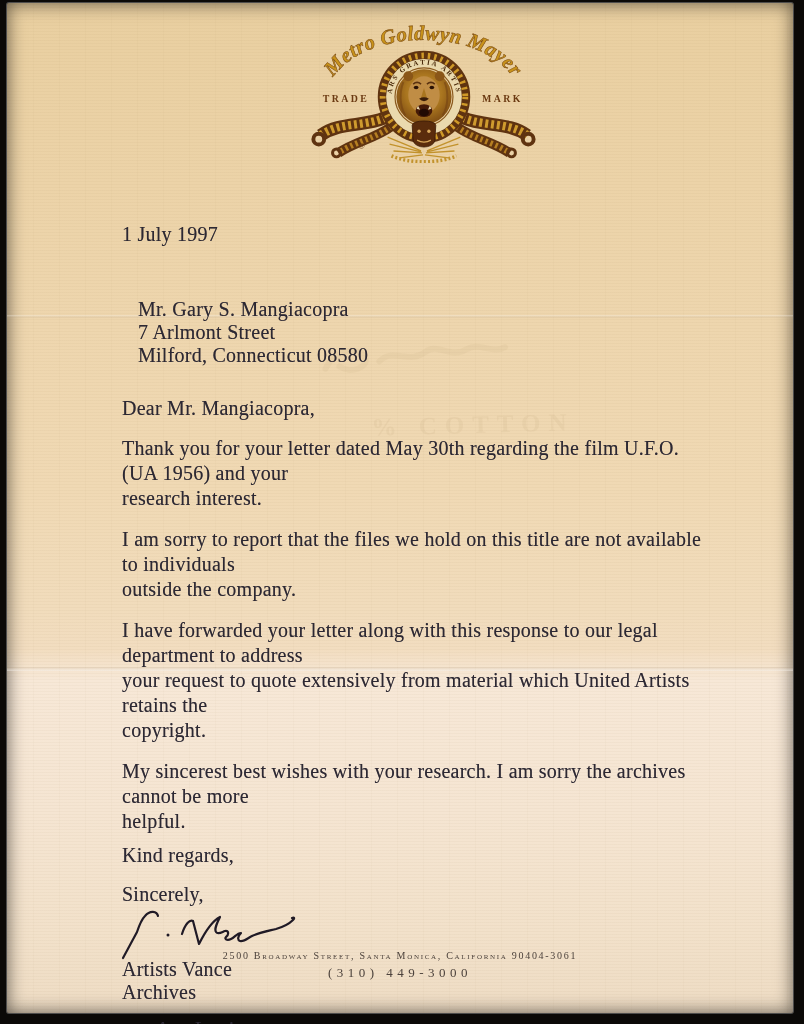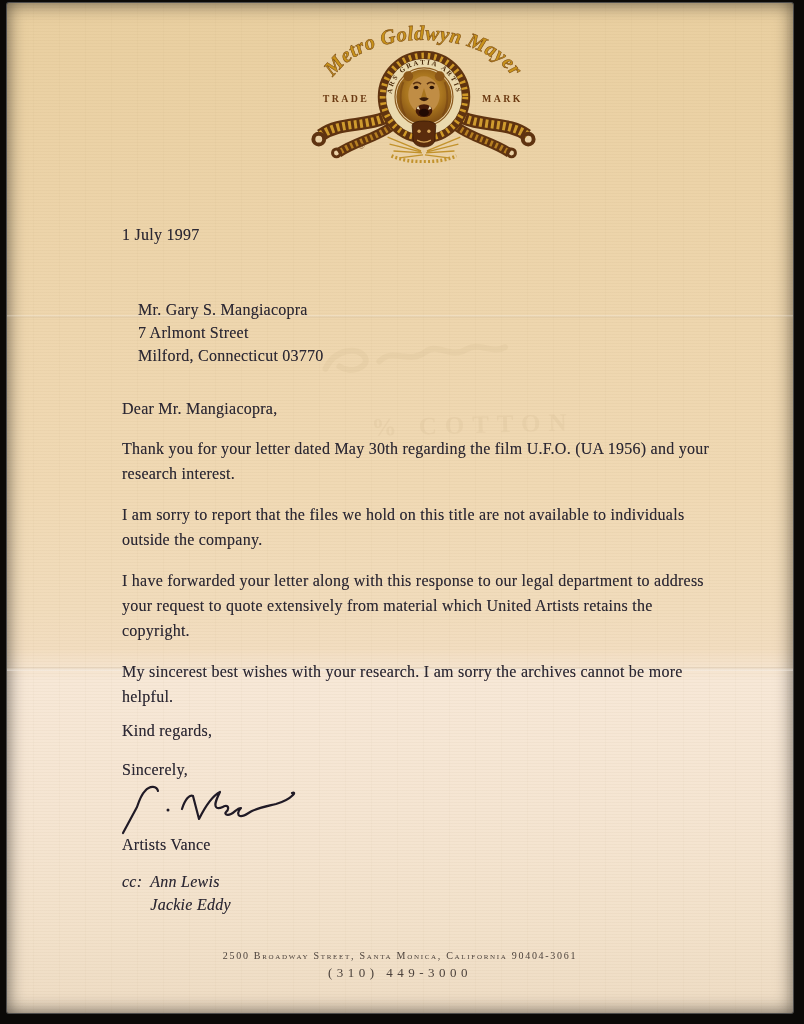--- a/index.html
+++ b/index.html
@@ -37,21 +37,21 @@
   .watermark .wm-cotton{
     margin-top:34px;text-align:center;
     font-size:25px;font-weight:bold;letter-spacing:8px;
     color:rgba(200,172,132,.30);
   }
 
   
   .content{position:absolute;inset:0;padding:0 70px 0 115px;}
   .logo-wrap{width:236px;margin:12px auto 0;}
   .txt{
-    font-size:16px;color:#2c2833;letter-spacing:.25px;line-height:23px;
+    font-size:20px;color:#2c2833;letter-spacing:.25px;line-height:23px;
     text-shadow:0 0 .6px rgba(44,40,51,.45);
   }
   .date-line{margin-top:56px;}
   .address-block{margin-top:52px;margin-left:16px;}
   .salutation{margin-top:30px;}
   .para{margin:16px 0 0 0;white-space:pre-line;max-width:592px;line-height:25px;}
   .kind{margin-top:10px;}
   .sincerely{margin-top:16px;}
   .signature-svg{display:block;margin:2px 0 0 -12px;}
   .name-block{margin-top:-2px;}
@@ -161,21 +161,21 @@
 
         <text x="54" y="136" font-size="9" fill="#6b3a12" font-family="Liberation Serif, serif">®</text>
       </svg>
     </div>
 
     <div class="txt date-line">1 July 1997</div>
 
     <div class="address-block">
       <div class="txt">Mr. Gary S. Mangiacopra</div>
       <div class="txt">7 Arlmont Street</div>
-      <div class="txt">Milford, Connecticut 03770</div>
+      <div class="txt">Milford, Connecticut 08580</div>
     </div>
 
     <div class="txt salutation">Dear Mr. Mangiacopra,</div>
 
     <p class="txt para">Thank you for your letter dated May 30th regarding the film U.F.O. (UA 1956) and your
 research interest.</p>
     <p class="txt para">I am sorry to report that the files we hold on this title are not available to individuals
 outside the company.</p>
     <p class="txt para">I have forwarded your letter along with this response to our legal department to address
 your request to quote extensively from material which United Artists retains the
@@ -189,20 +189,21 @@
     <svg class="signature-svg" width="205" height="52" viewBox="0 0 205 52" aria-label="J. Vance">
       <g fill="none" stroke="#201a26" stroke-width="2.2" stroke-linecap="round" stroke-linejoin="round">
         <path d="M 48,8 C 47,3 40,2 35,8 C 31,12 29,18 27,24 L 13,50"></path>
         <circle cx="58" cy="27" r="1.5" fill="#201a26" stroke="none"></circle>
         <path d="M 72,26 C 75,16 80,11 83,13 L 89,36 C 95,24 102,13 110,9 C 107,15 104,21 106,24 C 108,27 112,24 115,23 C 119,22 119,27 116,29 C 114,31 117,33 121,31 C 125,29 127,25 131,25 C 128,28 127,32 130,33 C 134,34 138,30 142,28 C 148,25 158,23 166,21 C 173,19 179,16 183,12 C 185,10 184,9 182,10"></path>
       </g>
     </svg>
 
     <div class="name-block">
       <div class="txt">Artists Vance</div>
+      <div class="txt">Archives</div>
     </div>
 
     <div class="cc-block">
       <span class="txt cc-label">cc:</span>
       <span>
         <div class="txt">Ann Lewis</div>
         <div class="txt">Jackie Eddy</div>
       </span>
     </div>
   </div>

